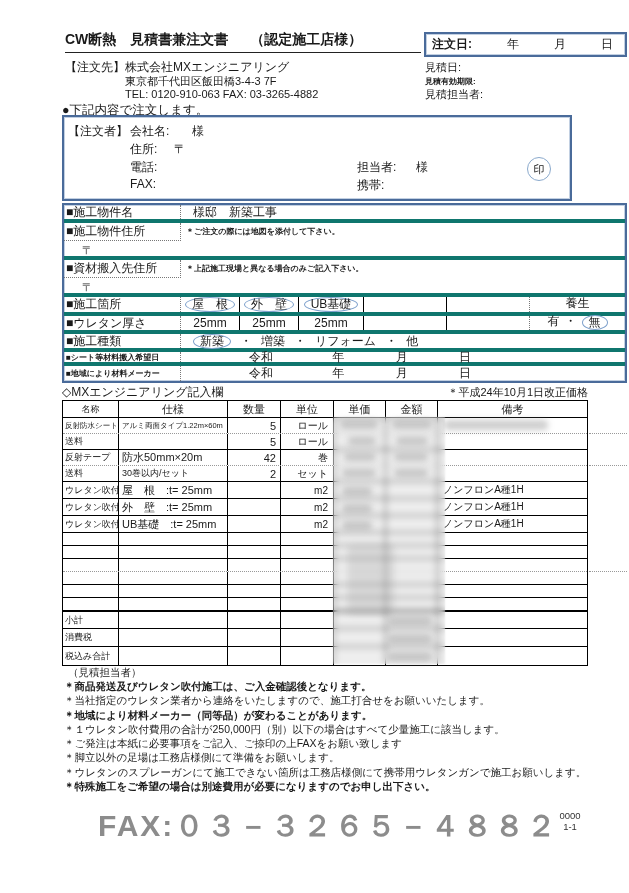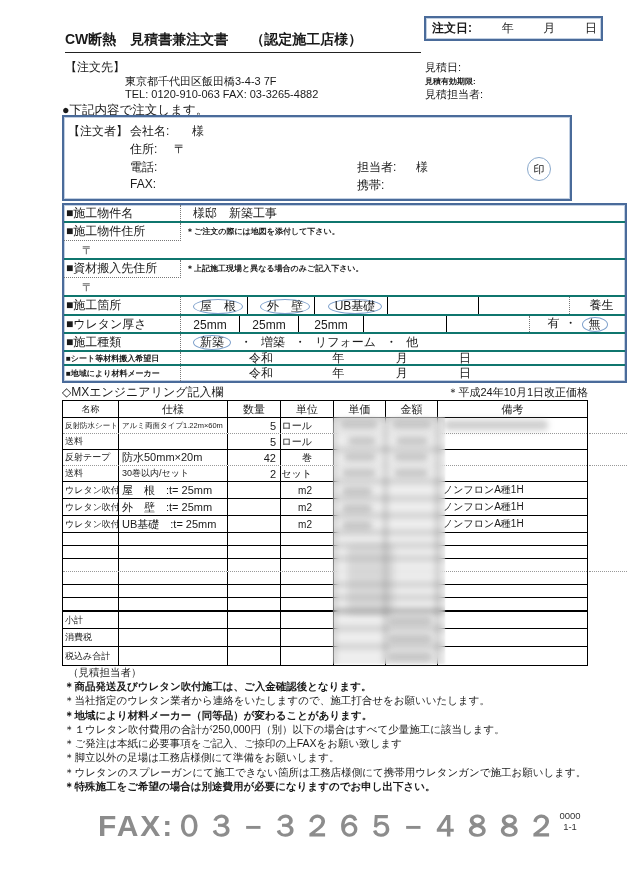--- a/index.html
+++ b/index.html
@@ -4,49 +4,49 @@
 <style>
   * { margin:0; padding:0; box-sizing:border-box; }
   body { background:#e8e8e8; font-family:"Liberation Sans","DejaVu Sans",sans-serif; }
   #page { position:relative; width:629px; height:893px; background:#ffffff; margin:0 auto;
           color:#1a1a1a; overflow:hidden; }
 
   
   .title-wrap { position:absolute; left:65px; top:31px; width:356px; border-bottom:1px solid #222;
                 padding-bottom:3px; font-size:14px; font-weight:bold; white-space:nowrap; }
   .title-suffix { margin-left:22px; }
-  .odate { position:absolute; left:424px; top:16px; width:179px; height:25px;
+  .odate { position:absolute; left:424px; top:32px; width:203px; height:25px;
            border:2px solid #4a6b9a; box-shadow:inset 0 0 0 1px #c2d0e2;
            display:flex; align-items:center; justify-content:space-between;
-           padding:0 4px 0 6px; font-size:12px; }
+           padding:0 12px 0 6px; font-size:12px; }
   .odate .b { font-weight:bold; }
   .blk-label { position:absolute; font-size:12px; }
   .addr-line { position:absolute; left:125px; font-size:11px; }
   .est-line  { position:absolute; left:425px; font-size:11px; }
   .est-sm    { font-size:8px; font-weight:bold; }
   .intro { position:absolute; left:62px; top:102px; font-size:12.5px; }
 
   
   .box-blue { position:absolute; border:2px solid #4a6b9a; box-shadow:inset 0 0 0 1px #c2d0e2; background:#fff; }
   #orderer { left:62px; top:115px; width:510px; height:86px; font-size:12px; }
   #orderer .ln { position:absolute; left:0; width:100%; }
   #orderer .l1 { top:6px; }  #orderer .l2 { top:24px; }
   #orderer .l3 { top:42px; } #orderer .l4 { top:60px; }
   .pos { position:absolute; white-space:nowrap; }
   .seal { position:absolute; left:463px; top:40px; width:24px; height:24px;
           border:1px solid #8aa9cc; border-radius:50%; display:flex; align-items:center;
           justify-content:center; font-size:11px; }
 
   
   #property { left:62px; top:203px; width:565px; height:180px; font-size:12px; }
-  .prow { position:relative; display:flex; align-items:center; border-bottom:2px solid #0f766e; }
+  .prow { position:relative; display:flex; align-items:center; border-bottom:4px solid #0f766e; }
   .prow:last-child { border-bottom:none; }
   .plabel { width:117px; align-self:stretch; display:flex; align-items:center;
             border-right:1px dotted #777; padding-left:2px; white-space:nowrap; }
-  .rA { height:18px; } .rB,.rC { height:37px; } .rD { height:19px;gap:8px; }
+  .rA { height:18px; } .rB,.rC { height:37px; } .rD { height:19px; }
   .rE,.rF { height:18px; } .rG { height:14px; } .rH { height:15px; }
   .plabel2 { position:absolute; left:0; top:0; width:117px; height:18px;
              border-right:1px dotted #777; border-bottom:1px dotted #777;
              display:flex; align-items:center; padding-left:2px; }
   .pnote { position:absolute; left:122px; top:3px; font-size:8px; font-weight:bold; }
   .ppost { position:absolute; left:18px; top:20px; font-size:11px; }
   .pa-val { margin-left:12px; }
   .pc { align-self:stretch; display:flex; align-items:flex-end; justify-content:center;
         border-right:1px solid #000; }
   .c1,.c2 { width:59px; } .c3 { width:65px; } .c4,.c5 { width:83px; }
@@ -67,21 +67,21 @@
   .frow { display:flex; border-bottom:1px solid #000; align-items:stretch; }
   .frow:last-child { border-bottom:none; }
   .frow.dot { border-bottom:1px dotted #999; }
   .frow.thick { border-top:1px solid #000; }
   .fh { height:17px; font-size:11px; }
   .fr { height:16px; } .fr2 { height:17px; } .fe { height:13px; } .ft { height:18px; }
   .fcell { border-right:1px solid #000; display:flex; align-items:center; overflow:hidden; white-space:nowrap; }
   .cn { width:56px; padding-left:2px; font-size:9px; }
   .cs { width:109px; padding-left:3px; }
   .cq { width:53px; justify-content:flex-end; padding-right:4px; font-size:11px; }
-  .cu { width:53px; justify-content:flex-end; padding-right:21px; }
+  .cu { width:53px; justify-content:flex-end; padding-right:5px; }
   .cp,.ca { width:52px; }
   .cb { flex:1; border-right:none; padding-left:5px; }
   .fh .fcell { justify-content:center; padding:0; }
   .f75 { font-size:7.5px; } .f11 { font-size:11px; } .f9 { font-size:9px; }
 
   
   .redact-strip { position:absolute; left:333px; top:417px; width:112px; height:247px;
                   background:rgba(205,205,205,0.35); backdrop-filter:blur(3px);
                   filter:blur(1px); z-index:5; }
   .blob { position:absolute; background:#9d9d9d; opacity:0.5; border-radius:4px;
@@ -107,20 +107,21 @@
   </div>
 
   <div class="odate">
     <span class="b">注文日:</span>
     <span>年</span>
     <span>月</span>
     <span>日</span>
   </div>
 
   <div class="blk-label" style="left:65px; top:59px;">【注文先】</div>
+  <div class="addr-line" style="top:59px; font-size:12px;">株式会社MXエンジニアリング</div>
   <div class="addr-line" style="top:74px;">東京都千代田区飯田橋3-4-3 7F</div>
   <div class="addr-line" style="top:88px;">TEL: 0120-910-063  FAX: 03-3265-4882</div>
 
   <div class="est-line" style="top:60px;">見積日:</div>
   <div class="est-line est-sm" style="top:76px;">見積有効期限:</div>
   <div class="est-line" style="top:87px;">見積担当者:</div>
 
   <div class="intro">●下記内容で注文します。</div>
 
   <div id="orderer" class="box-blue">

